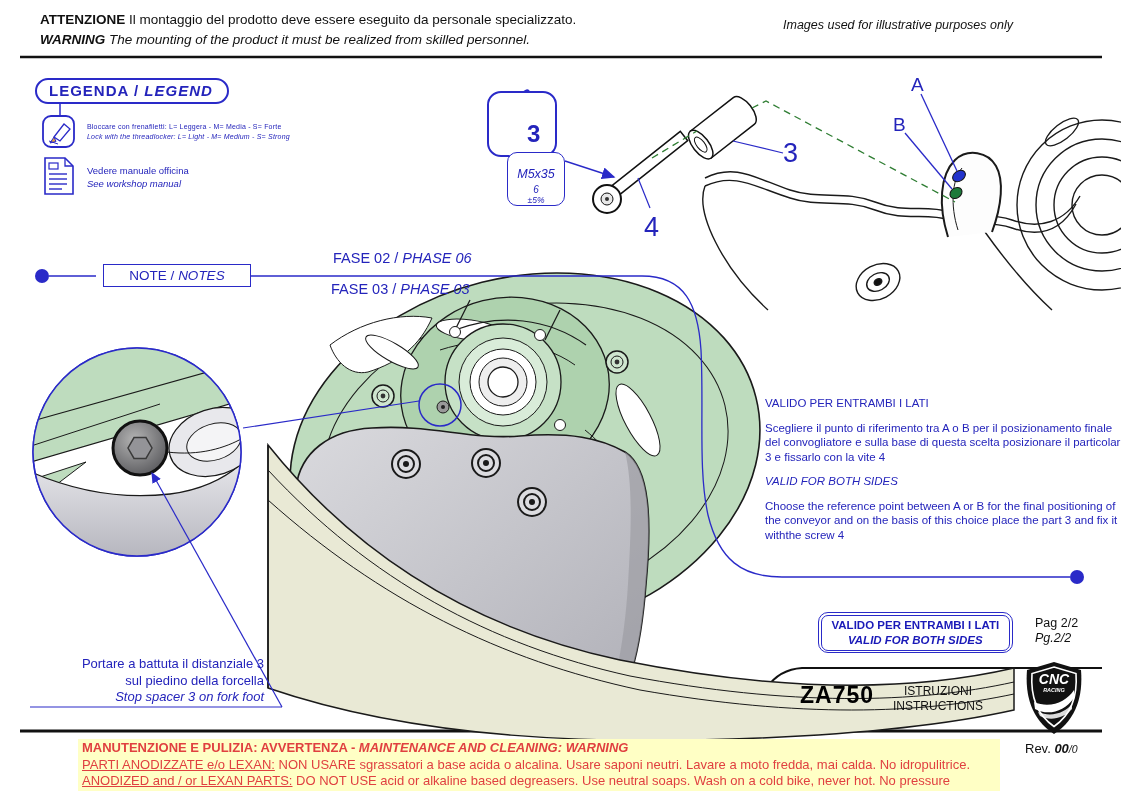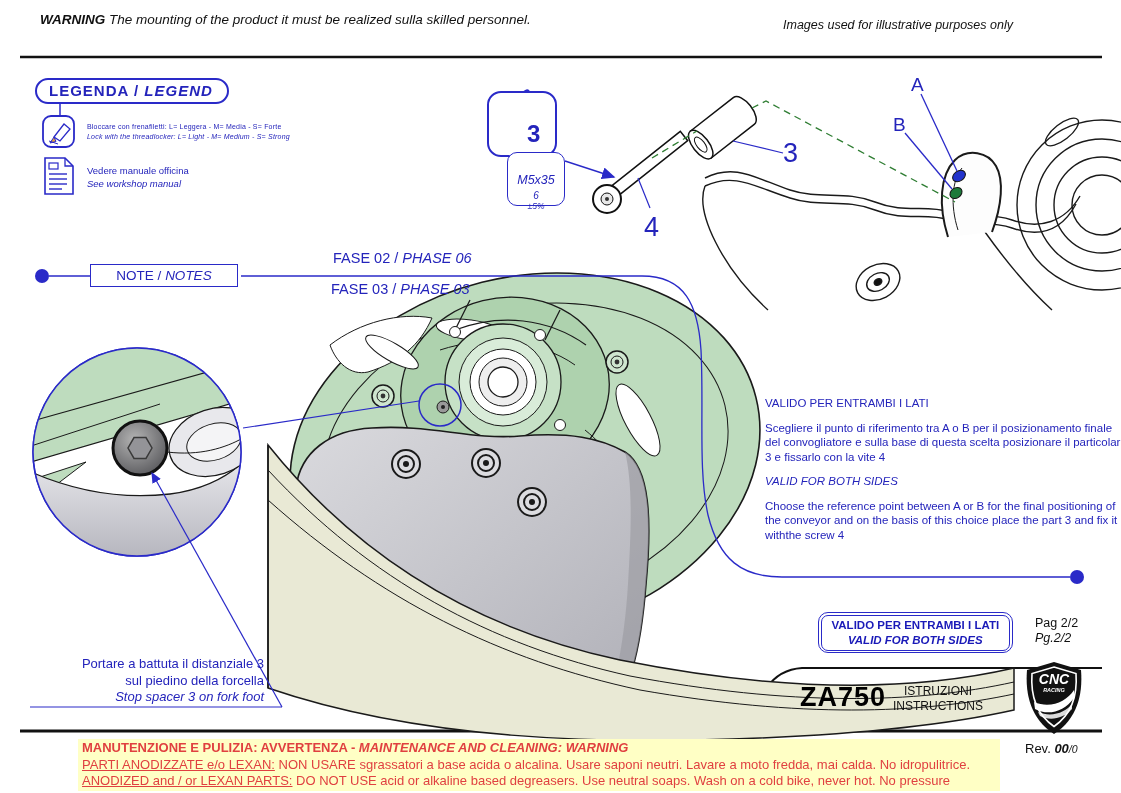--- a/index.html
+++ b/index.html
@@ -10,36 +10,36 @@
   .blue{color:#2424bb;}
   .it{font-style:italic;}
   .b{font-weight:bold;}
   .hdr{font-size:13.5px;line-height:20px;color:#111;}
   .notice{font-size:12.5px;line-height:17px;}
   .legend-title{left:35px;top:78px;border:2px solid #2a2ac8;border-radius:13px;
       padding:2px 14px 3px 12px;background:#fff;font-size:15px;font-weight:bold;
       letter-spacing:1px;color:#2424bb;}
   .legend-small{font-size:7px;line-height:9.5px;letter-spacing:.2px;}
   .legend-med{font-size:9.5px;line-height:13px;}
-  .note-box{left:90px;top:264px;width:146px;height:21px;border:1.5px solid #2a2ac8;
+  .note-box{left:103px;top:264px;width:146px;height:21px;border:1.5px solid #2a2ac8;
       background:#fff;text-align:center;font-size:13.5px;line-height:21px;color:#2424bb;}
   .fase{font-size:14.5px;color:#2424bb;}
   .ref-label{font-size:19px;color:#2424bb;}
   .part-num{font-size:27px;color:#2424bb;}
   .m5box{left:507px;top:152px;width:56px;height:52px;border:1.5px solid #2a2ac8;
       border-radius:10px;background:#fff;text-align:center;color:#2424bb;}
   .allenbox{left:487px;top:91px;width:66px;height:62px;border:2px solid #2a2ac8;
       border-radius:14px;background:#fff;}
   .righttext{left:765px;top:396px;width:362px;font-size:11.5px;line-height:14.5px;color:#2424bb;}
   .bl-note{left:28px;top:656px;width:236px;text-align:right;font-size:13px;line-height:16.5px;color:#2424bb;}
   .validbox-outer{left:818px;top:612px;border:1.5px solid #2a2ac8;border-radius:10px;padding:1.5px;background:#fff;}
   .validbox-inner{border:1.5px solid #2a2ac8;border-radius:7px;padding:2px 10px;text-align:center;
       font-size:11.5px;font-weight:bold;line-height:15px;color:#1a1ab8;}
   .pag{left:1035px;top:616px;font-size:12.5px;line-height:15px;color:#111;}
-  .za{left:800px;top:682px;font-size:27px;font-weight:bold;letter-spacing:1px;color:#000;text-align:right;}
+  .za{left:800px;top:682px;font-size:23px;font-weight:bold;letter-spacing:1px;color:#000;text-align:right;}
   .istr{left:880px;top:684px;width:116px;text-align:center;font-size:12px;line-height:15px;color:#111;}
   .footer-band{left:78px;top:739px;width:922px;height:52px;background:#ffffc5;z-index:1;position:absolute;}
   .footer-text{left:82px;top:740px;width:916px;font-size:13px;line-height:16.6px;color:#e04040;}
   .u{text-decoration:underline;}
   .rev{left:1006px;top:741px;font-size:13px;color:#111;margin-left:19px;}
 </style>
 </head>
 <body>
 
 <div id="page">
@@ -250,40 +250,41 @@
       <path d="M32,2 L59,10 C61,35 55,59 32,74 C9,59 3,35 5,10 Z" fill="#111"></path>
       <path d="M32,7 L54,13.5 C55.5,34 50,54 32,66.5 C14,54 8.5,34 10,13.5 Z" fill="none" stroke="#fff" stroke-width="1.6"></path>
       <path d="M12,42 C28,49 44,42 52,30 L52,38 C42,52 26,56 13,49 Z" fill="#fff"></path>
       <path d="M16,52 C30,58 44,52 50,44 L50,49 C41,59 28,61 18,56 Z" fill="#fff" opacity=".85"></path>
       <text x="32" y="24" text-anchor="middle" font-family="Liberation Sans, sans-serif" font-size="14" font-weight="bold" font-style="italic" fill="#fff">CNC</text>
       <text x="32" y="32" text-anchor="middle" font-family="Liberation Sans, sans-serif" font-size="5.5" font-weight="bold" font-style="italic" fill="#fff">RACING</text>
     </g>
   </svg>
 
   <div class="txt hdr" style="left:40px;top:10px;">
-    <div class="it"><span class="b">WARNING</span><span> The mounting of the product it must be realized sulla skilled personnel.</span></div>
+    <div><span class="b">ATTENZIONE</span><span> Il montaggio del prodotto deve essere eseguito da personale specializzato.</span></div>
+    <div class="it"><span class="b">WARNING</span><span> The mounting of the product it must be realized from skilled personnel.</span></div>
   </div>
   <div class="txt notice" style="left:783px;top:17px;">
     <div class="it">Images used for illustrative purposes only</div>
   </div>
 
   <div class="txt legend-title"><span>LEGENDA / </span><span class="it">LEGEND</span></div>
   <div class="txt legend-small blue" style="left:87px;top:122px;">
     <div>Bloccare con frenafiletti: L= Leggera - M= Media - S= Forte</div>
     <div class="it">Lock with the threadlocker: L= Light - M= Medium - S= Strong</div>
   </div>
   <div class="txt legend-med blue" style="left:87px;top:164px;">
     <div>Vedere manuale officina</div>
     <div class="it">See workshop manual</div>
   </div>
 
   <div class="txt allenbox"></div>
   <div class="txt blue b" style="left:527px;top:120px;font-size:24px;z-index:3;">3</div>
   <div class="txt m5box">
-    <div class="it" style="font-size:12.5px;margin-top:20px;">M5x35</div>
+    <div class="it" style="font-size:12.5px;margin-top:14px;">M5x35</div>
     <div class="it" style="font-size:10px;margin-top:3px;">6</div>
     <div class="it" style="font-size:8.5px;">±5%</div>
   </div>
 
   <div class="txt part-num" style="left:783px;top:138px;">3</div>
   <div class="txt part-num" style="left:644px;top:212px;">4</div>
   <div class="txt ref-label" style="left:911px;top:74px;">A</div>
   <div class="txt ref-label" style="left:893px;top:114px;">B</div>
 
   <div class="txt note-box"><span>NOTE / </span><span class="it">NOTES</span></div>

